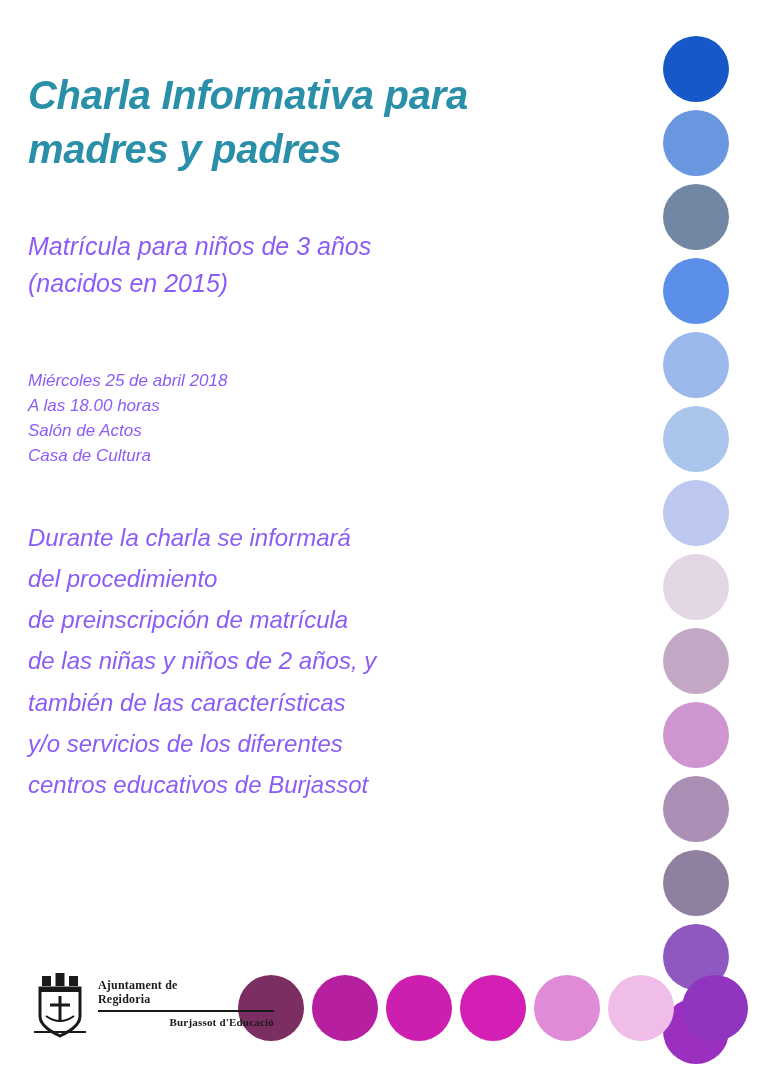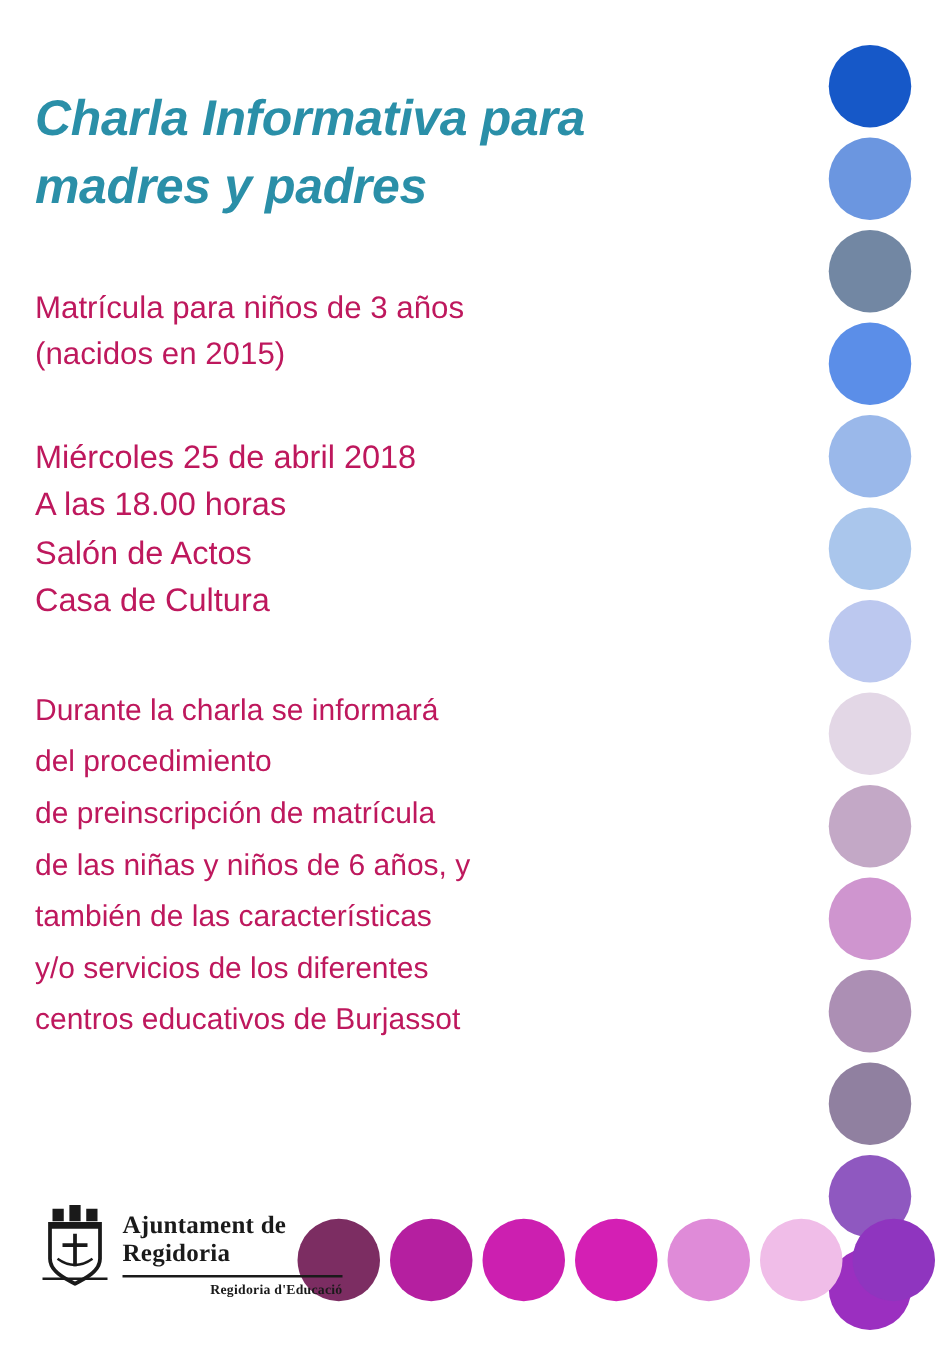--- a/index.html
+++ b/index.html
@@ -36,33 +36,34 @@
     font-weight: bold;
     font-style: italic;
     line-height: 1.35;
     letter-spacing: -0.3px;
     color: #2a8fa8;
     margin: 0;
     white-space: pre-line;
   }
 
   .block {
-    color: #be185d;
+    font-style: italic;
+    color: #8b5cf6;
     white-space: pre-line;
   }
 
   .subtitle {
     margin-top: 52px;
     font-size: 25px;
     line-height: 1.48;
   }
 
   .details {
-    margin-top: 44px;
-    font-size: 26px;
+    margin-top: 66px;
+    font-size: 17px;
     line-height: 1.48;
   }
 
   .body-text {
     margin-top: 48px;
     font-size: 24px;
     line-height: 1.72;
   }
 
   
@@ -108,21 +109,21 @@
     width: 56px;
     height: 66px;
     position: relative;
   }
   .logo-text {
     padding-top: 6px;
   }
   .logo-line1, .logo-line2 {
     font-family: "Liberation Serif", serif;
     font-weight: bold;
-    font-size: 20px;
+    font-size: 12px;
     color: #1a1a1a;
     line-height: 1.18;
     letter-spacing: 0.2px;
   }
   .logo-rule {
     margin-top: 4px;
     width: 176px;
     height: 2px;
     background: #1a1a1a;
   }
@@ -147,21 +148,21 @@
 madres y padres</h1>
     <div class="block subtitle">Matrícula para niños de 3 años
 (nacidos en 2015)</div>
     <div class="block details">Miércoles 25 de abril 2018
 A las 18.00 horas
 Salón de Actos
 Casa de Cultura</div>
     <div class="block body-text">Durante la charla se informará
 del procedimiento
 de preinscripción de matrícula
-de las niñas y niños de 6 años, y
+de las niñas y niños de 2 años, y
 también de las características
 y/o servicios de los diferentes
 centros educativos de Burjassot</div>
   </div>
 
   <div class="dot-col">
     <div class="dot" style="background:#1658c8"></div>
     <div class="dot" style="background:#6b96e0"></div>
     <div class="dot" style="background:#7287a3"></div>
     <div class="dot" style="background:#5b8ee8"></div>
@@ -197,17 +198,17 @@
         <rect x="37" y="4" width="9" height="10" fill="#1a1a1a"></rect>
         <path d="M28 24 v26 M18 33 h20" stroke="#1a1a1a" stroke-width="3"></path>
         <path d="M14 44 q14 10 28 0" stroke="#1a1a1a" stroke-width="2" fill="none"></path>
         <path d="M2 60 h52" stroke="#1a1a1a" stroke-width="2"></path>
       </svg>
     </div>
     <div class="logo-text">
       <div class="logo-line1">Ajuntament de</div>
       <div class="logo-line2">Regidoria</div>
       <div class="logo-rule"></div>
-      <div class="logo-sub">Regidoria d'Educació</div>
+      <div class="logo-sub">Burjassot d'Educació</div>
     </div>
   </div>
 
 </div>
 
 </body></html>

